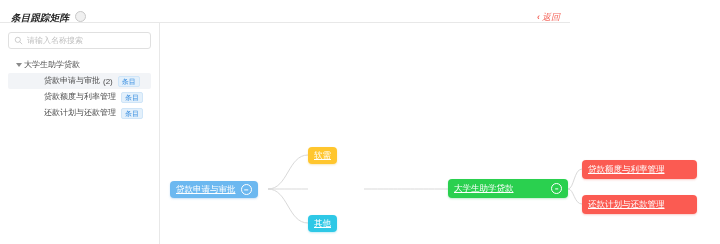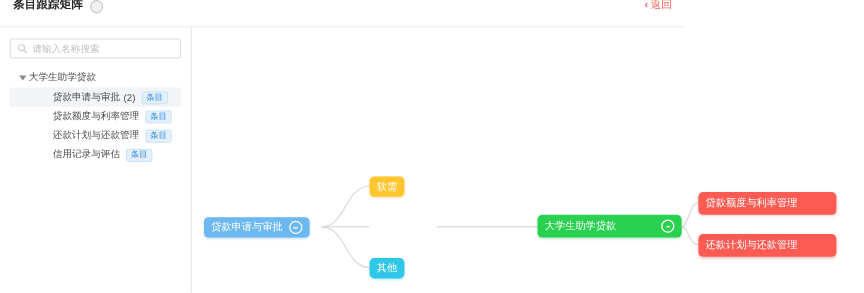--- a/index.html
+++ b/index.html
@@ -25,23 +25,24 @@
 
   
   .header {
     position: absolute;
     left: 0; top: 0;
     width: 570px;
     height: 23px;
     background: #ffffff;
     border-bottom: 1px solid #e8e8e8;
     display: flex;
-    align-items: flex-start;
+    align-items: flex-end;
     box-sizing: border-box;
     padding: 0 10px 0 11px;
+    font-style: italic;
   }
   .header-title {
     font-size: 9.5px;
     font-weight: bold;
     color: #262626;
     letter-spacing: .2px;
     line-height: 1;
   }
   .help-icon {
     width: 9px;
@@ -201,21 +202,21 @@
     color: #ffffff;
     font-size: 8.5px;
     line-height: 1;
     padding: 0 6px;
     box-sizing: border-box;
     height: 17px;
     white-space: nowrap;
     cursor: pointer;
     user-select: none;
   }
-  .node .node-text { flex: 0 0 auto; }
+  .node .node-text { flex: 0 0 auto; text-decoration: underline; }
   .node .node-spacer { flex: 1 1 auto; min-width: 5px; }
   .toggle {
     width: 9px; height: 9px;
     flex: 0 0 auto;
     border-radius: 50%;
     border: 1.2px solid #ffffff;
     position: relative;
     display: inline-block;
     margin-left: 5px;
   }
@@ -323,24 +324,20 @@
         <div class="tree-row lvl3">
           <span class="tree-label">贷款额度与利率管理</span>
           <span class="badge">条目</span>
         </div>
 
         <div class="tree-row lvl3">
           <span class="tree-label">还款计划与还款管理</span>
           <span class="badge">条目</span>
         </div>
 
-        <div class="tree-row lvl3">
-          <span class="tree-label">信用记录与评估</span>
-          <span class="badge">条目</span>
-        </div>
 
       </div>
     </div>
 
     <div class="canvas">
 
       <svg class="connectors" viewBox="0 0 560 221">
         <g fill="none" stroke="#d9d9d9" stroke-width="1">
 
           <path d="M108 166 C 128 166, 128 132, 148 132"></path>

